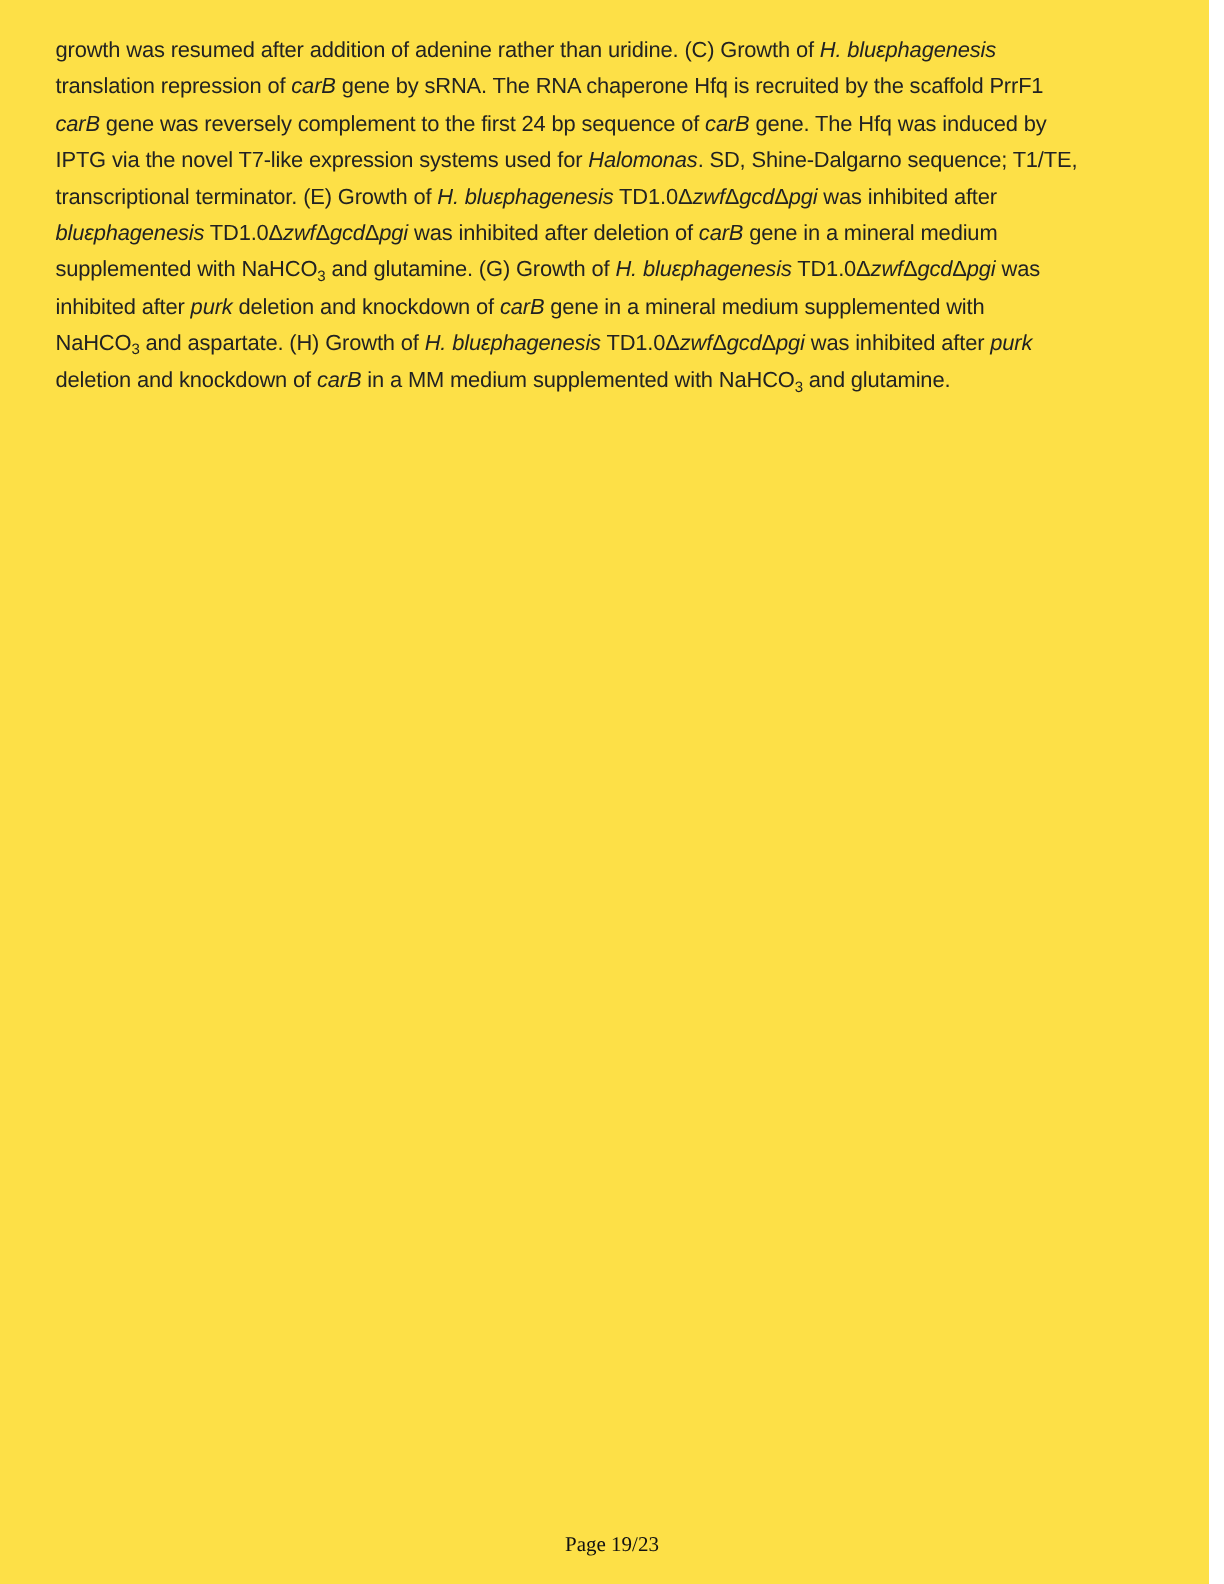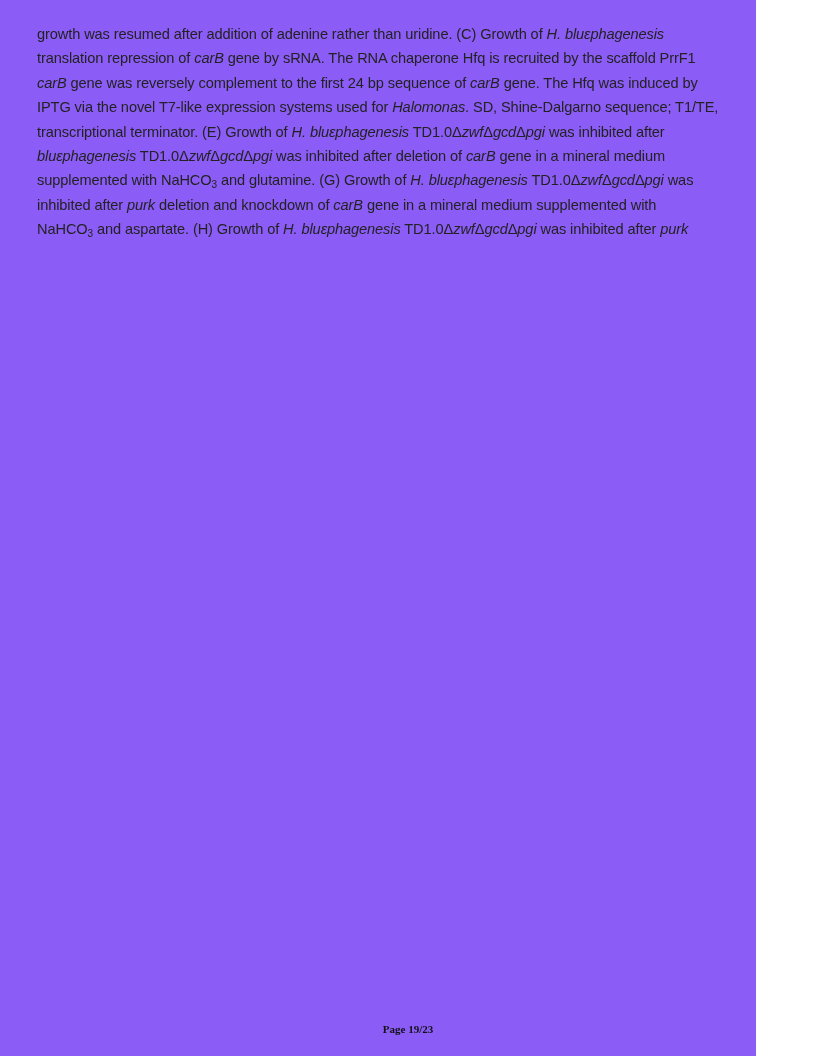--- a/index.html
+++ b/index.html
@@ -1,39 +1,40 @@
 <!DOCTYPE html>
 <html><head>
 <meta charset="utf-8">
 <style>
   html, body { margin: 0; padding: 0; background: #ffffff; }
   body { width: 816px; height: 1056px; position: relative; overflow: hidden; }
-  .page { position: absolute; left: 0; top: 0; width: 736px; height: 1056px; background: #8b5cf6; padding-left: 20px; }
+  .page { position: absolute; left: 0; top: 0; width: 806px; height: 1056px; background: #fde047; }
   .body-text {
     position: absolute; left: 37px; top: 22px; width: 750px;
     font-family: "Liberation Sans", sans-serif;
     font-size: 14.6px; color: #222; letter-spacing: -0.1px;
   }
   .line { height: 24.4px; line-height: 24.4px; white-space: nowrap; }
   .line i { font-style: italic; }
   .line sub { font-size: 10px; vertical-align: -3px; line-height: 0; }
   .footer {
     position: absolute; top: 1023px; left: 0; width: 816px; text-align: center;
-    font-family: "Liberation Serif", serif; font-size: 11px; color: #111; font-weight: bold;
+    font-family: "Liberation Serif", serif; font-size: 14px; color: #111;
   }
 </style>
 </head>
 <body>
 
 <div class="page">
   <div class="body-text" id="body-text">
       <div class="line"><span>growth was resumed after addition of adenine rather than uridine. (C) Growth of </span><i>H. bluεphagenesis</i></div>
       <div class="line"><span>translation repression of </span><i>carB</i><span> gene by sRNA. The RNA chaperone Hfq is recruited by the scaffold PrrF1</span></div>
       <div class="line"><i>carB</i><span> gene was reversely complement to the first 24 bp sequence of </span><i>carB</i><span> gene. The Hfq was induced by</span></div>
       <div class="line"><span>IPTG via the novel T7-like expression systems used for </span><i>Halomonas</i><span>. SD, Shine-Dalgarno sequence; T1/TE,</span></div>
       <div class="line"><span>transcriptional terminator. (E) Growth of </span><i>H. bluεphagenesis</i><span> TD1.0Δ</span><i>zwf</i><span>Δ</span><i>gcd</i><span>Δ</span><i>pgi</i><span> was inhibited after</span></div>
       <div class="line"><i>bluεphagenesis</i><span> TD1.0Δ</span><i>zwf</i><span>Δ</span><i>gcd</i><span>Δ</span><i>pgi</i><span> was inhibited after deletion of </span><i>carB</i><span> gene in a mineral medium</span></div>
       <div class="line"><span>supplemented with NaHCO</span><sub>3</sub><span> and glutamine. (G) Growth of </span><i>H. bluεphagenesis</i><span> TD1.0Δ</span><i>zwf</i><span>Δ</span><i>gcd</i><span>Δ</span><i>pgi</i><span> was</span></div>
       <div class="line"><span>inhibited after </span><i>purk</i><span> deletion and knockdown of </span><i>carB</i><span> gene in a mineral medium supplemented with</span></div>
       <div class="line"><span>NaHCO</span><sub>3</sub><span> and aspartate. (H) Growth of </span><i>H. bluεphagenesis</i><span> TD1.0Δ</span><i>zwf</i><span>Δ</span><i>gcd</i><span>Δ</span><i>pgi</i><span> was inhibited after </span><i>purk</i></div>
+      <div class="line"><span>deletion and knockdown of </span><i>carB</i><span> in a MM medium supplemented with NaHCO</span><sub>3</sub><span> and glutamine.</span></div>
     </div>
   <div class="footer">Page 19/23</div>
 </div>
 
 </body></html>

